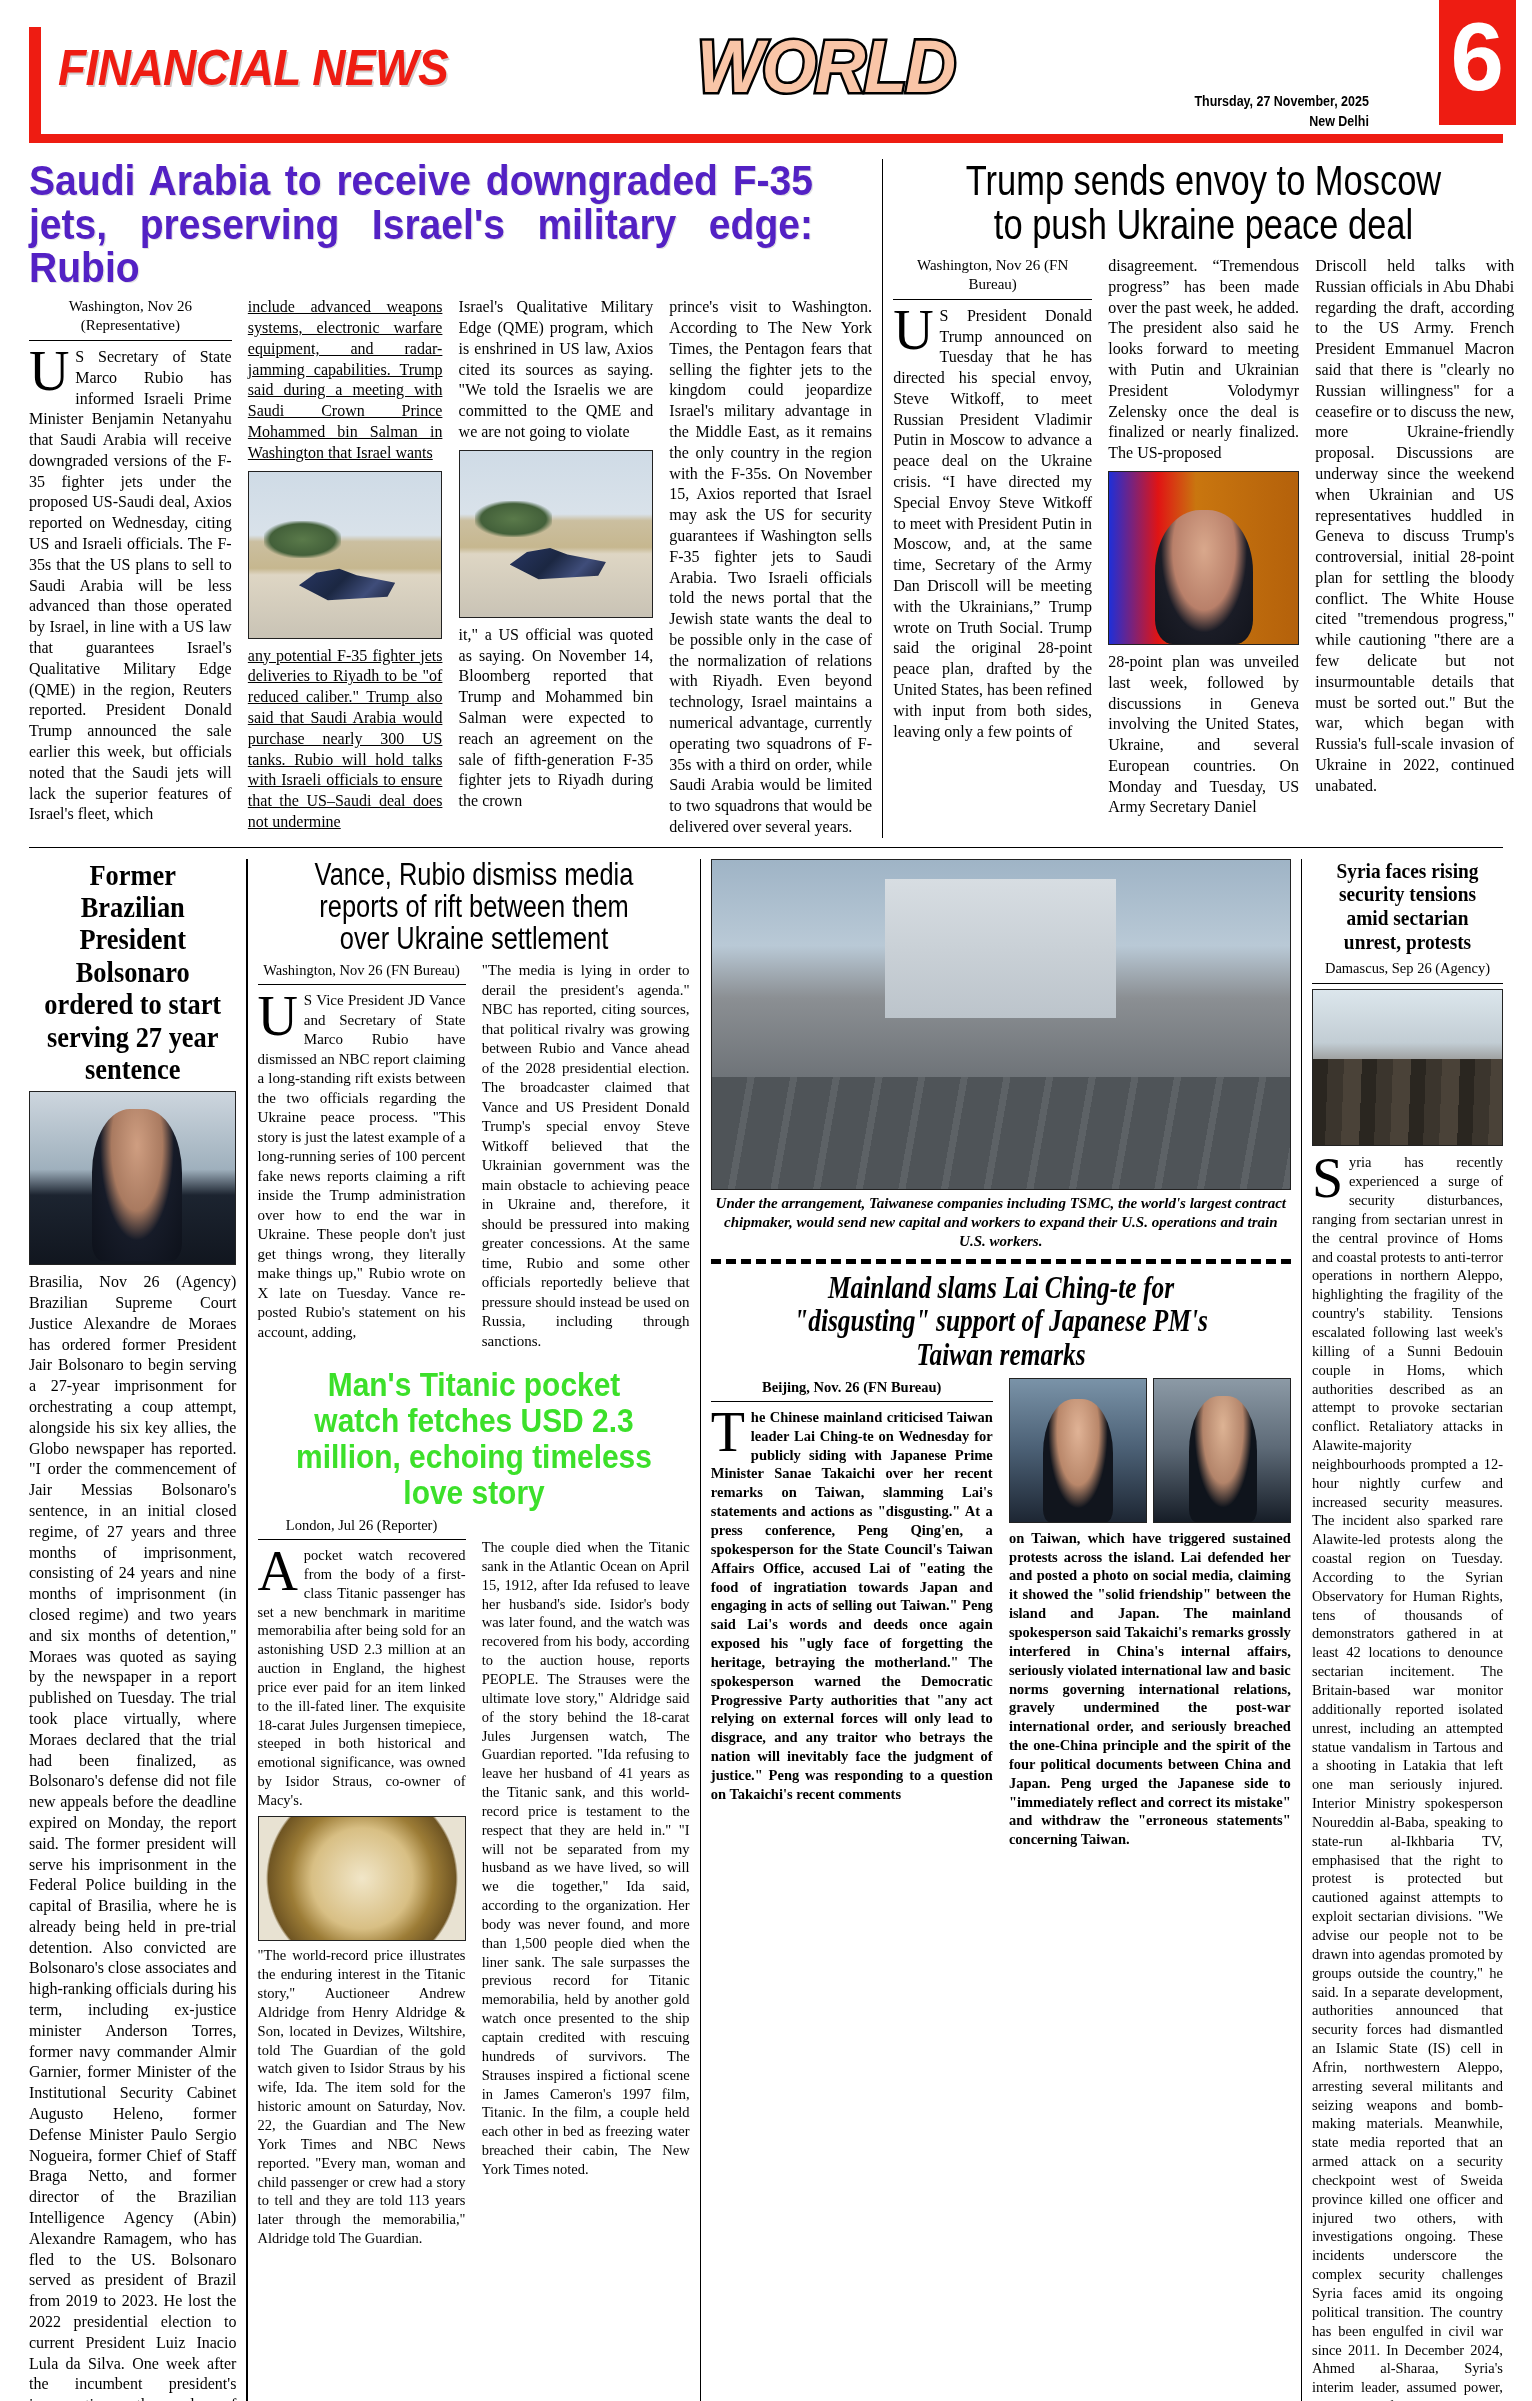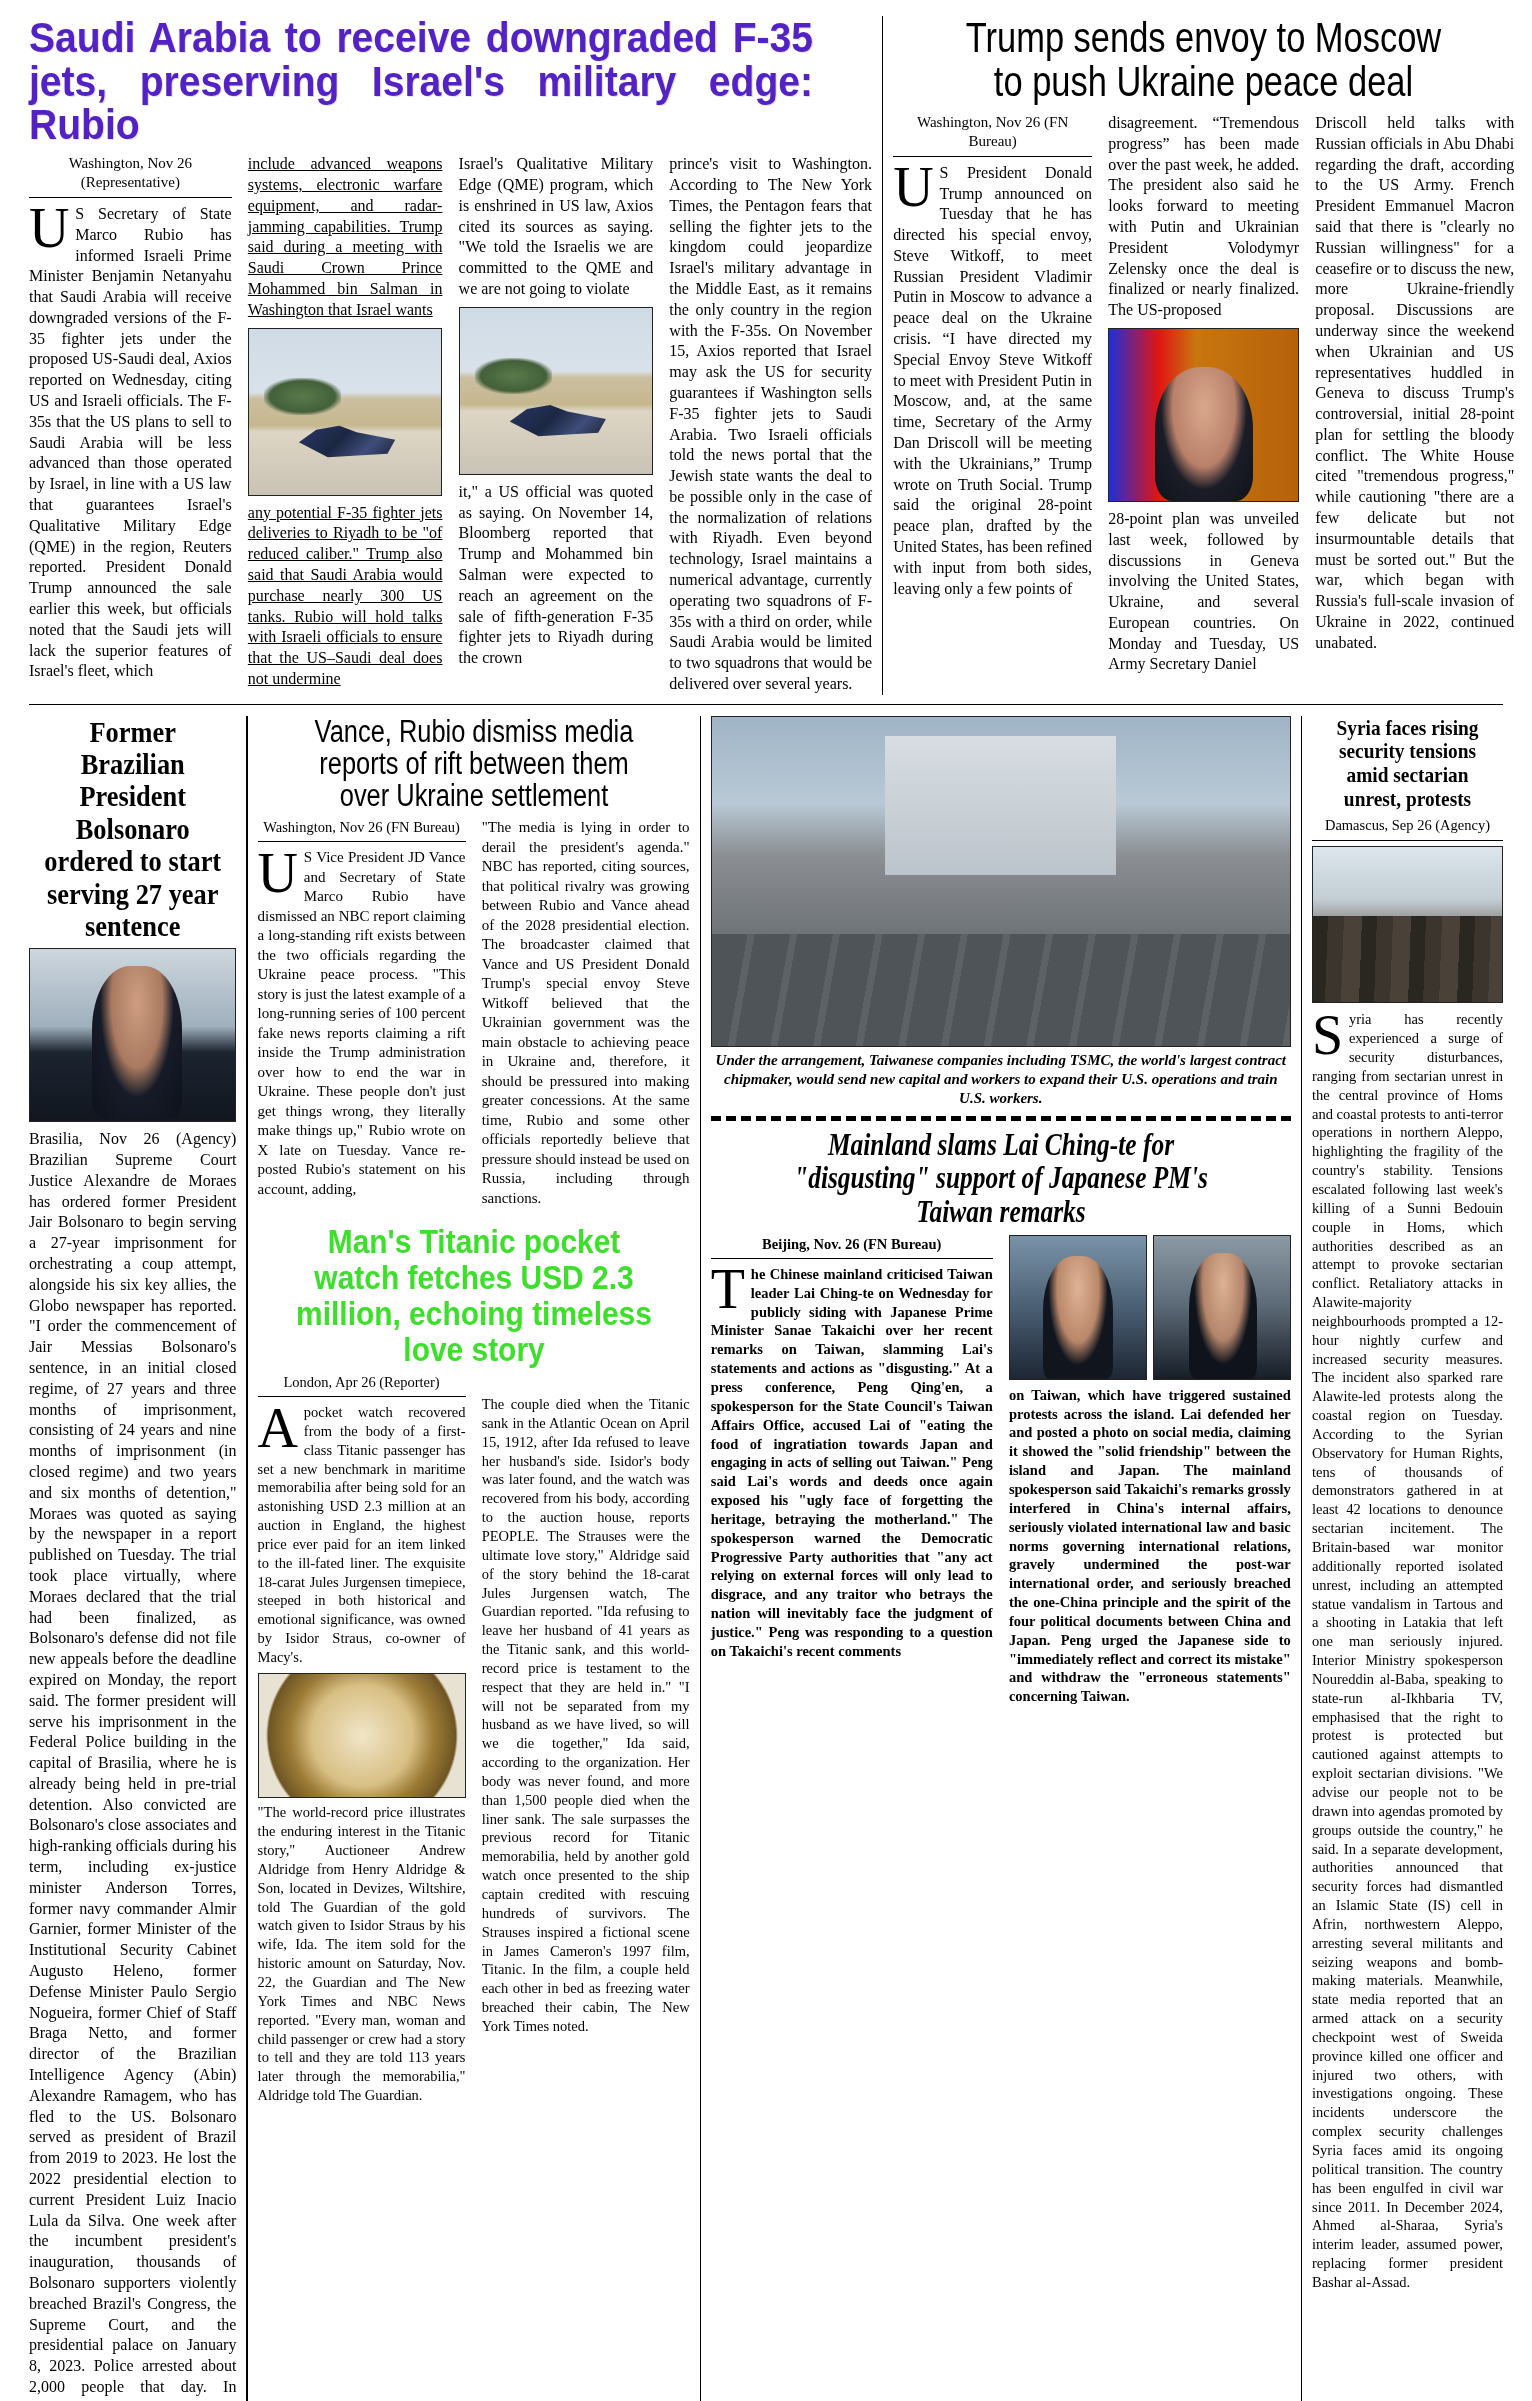--- a/index.html
+++ b/index.html
@@ -185,20 +185,29 @@
   .ph-syria::after{
     content:""; position:absolute; left:0; bottom:0; width:100%; height:56%;
     background:repeating-linear-gradient(92deg,#2a2620 0 15px,#3b352d 15px 31px,#4a4238 31px 49px);
   }
 </style>
 </head>
 <body>
 
 <div class="page">
 
+  <div class="masthead">
+    <div class="mh-fn">FINANCIAL NEWS</div>
+    <div class="mh-world">WORLD</div>
+    <div class="mh-date">
+      <div>Thursday, 27 November, 2025</div>
+      <div>New Delhi</div>
+    </div>
+    <div class="mh-pageno">6</div>
+  </div>
 
   <div class="wrap" style="margin-top:16.3px;">
 
   <div class="sec">
 
     <div style="width:843px;">
       <div class="hl hl-purple">Saudi Arabia to receive downgraded F-35 jets, preserving Israel's military edge: Rubio</div>
       <div class="cols" style="margin-top:8.1px;">
         <div class="col" style="width:211px;">
           <div class="dateline">Washington, Nov 26 (Representative)</div>
@@ -290,21 +299,21 @@
         <div class="col" style="width:216px;">
           <div class="body" style="font-size:15px;">
                 <p>"The media is lying in order to derail the president's agenda." NBC has reported, citing sources, that political rivalry was growing between Rubio and Vance ahead of the 2028 presidential election. The broadcaster claimed that Vance and US President Donald Trump's special envoy Steve Witkoff believed that the Ukrainian government was the main obstacle to achieving peace in Ukraine and, therefore, it should be pressured into making greater concessions. At the same time, Rubio and some other officials reportedly believe that pressure should instead be used on Russia, including through sanctions.</p>
               </div>
         </div>
       </div>
 
       <div class="hl hl-green" style="margin-top:15px;">Man's Titanic pocket watch fetches USD 2.3 million, echoing timeless love story</div>
       <div class="cols" style="margin-top:5.8px;">
         <div class="col" style="width:216px;">
-          <div class="dateline" style="font-size:14.5px;">London, Apr 26 (Reporter)</div>
+          <div class="dateline" style="font-size:14.5px;">London, Jul 26 (Reporter)</div>
           <div class="rule"></div>
           <div class="body dropcap" style="font-size:14.5px;">
                 <p>A pocket watch recovered from the body of a first-class Titanic passenger has set a new benchmark in maritime memorabilia after being sold for an astonishing USD 2.3 million at an auction in England, the highest price ever paid for an item linked to the ill-fated liner. The exquisite 18-carat Jules Jurgensen timepiece, steeped in both historical and emotional significance, was owned by Isidor Straus, co-owner of Macy's.</p>
               </div>
           <div class="ph ph-watch" style="height:125px;margin:5.8px 0;"></div>
           <div class="body" style="font-size:14.5px;">
                 <p>"The world-record price illustrates the enduring interest in the Titanic story," Auctioneer Andrew Aldridge from Henry Aldridge &amp; Son, located in Devizes, Wiltshire, told The Guardian of the gold watch given to Isidor Straus by his wife, Ida. The item sold for the historic amount on Saturday, Nov. 22, the Guardian and The New York Times and NBC News reported. "Every man, woman and child passenger or crew had a story to tell and they are told 113 years later through the memorabilia," Aldridge told The Guardian.</p>
               </div>
         </div>
         <div class="col" style="width:216px;">

